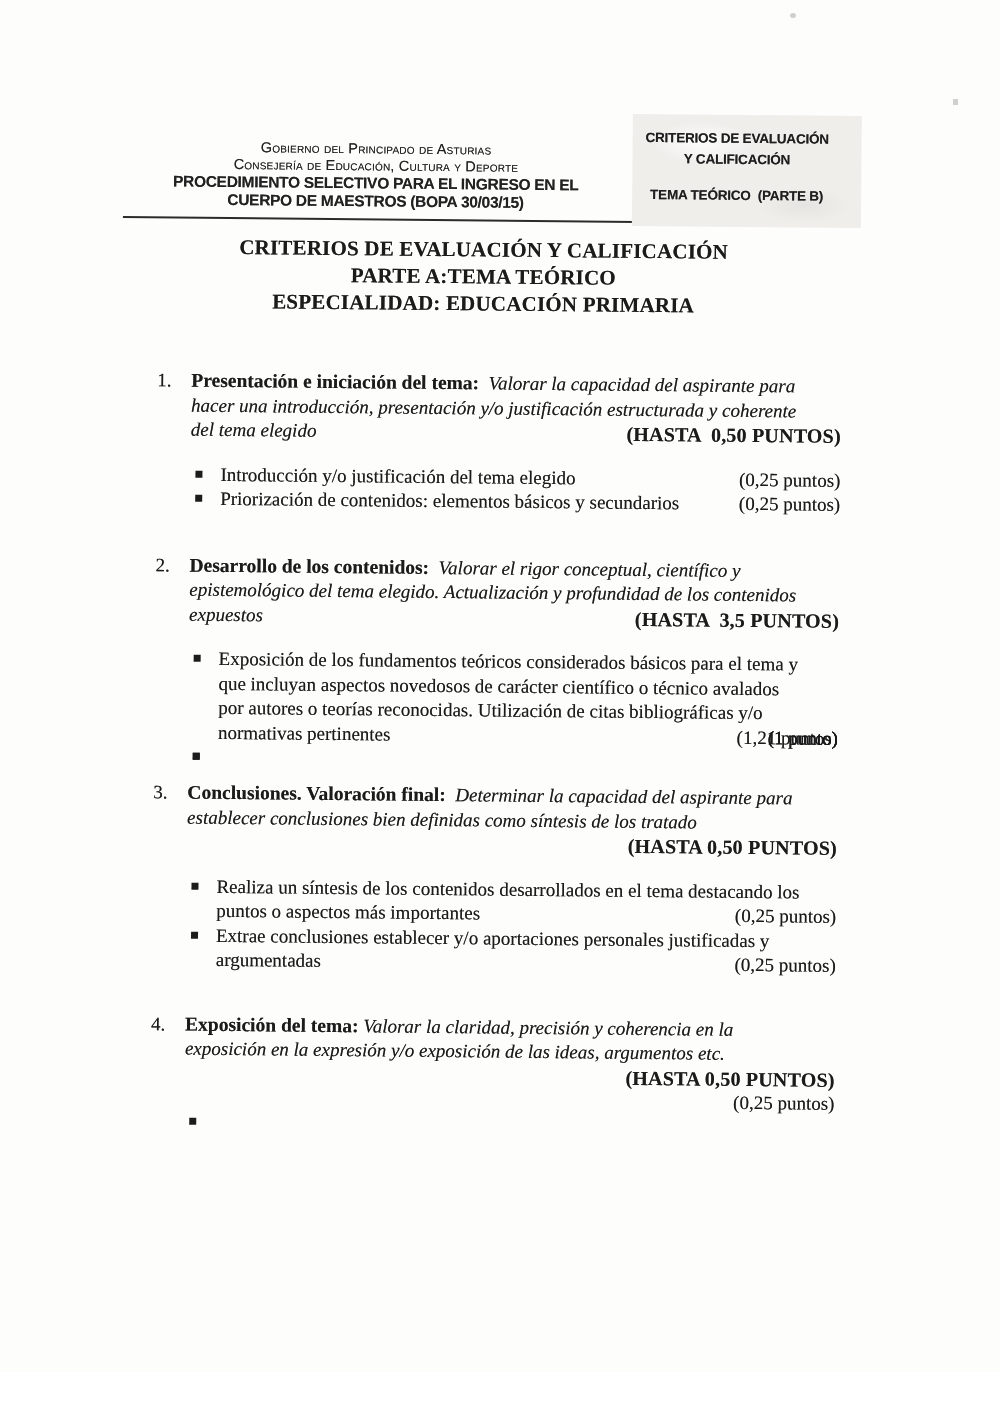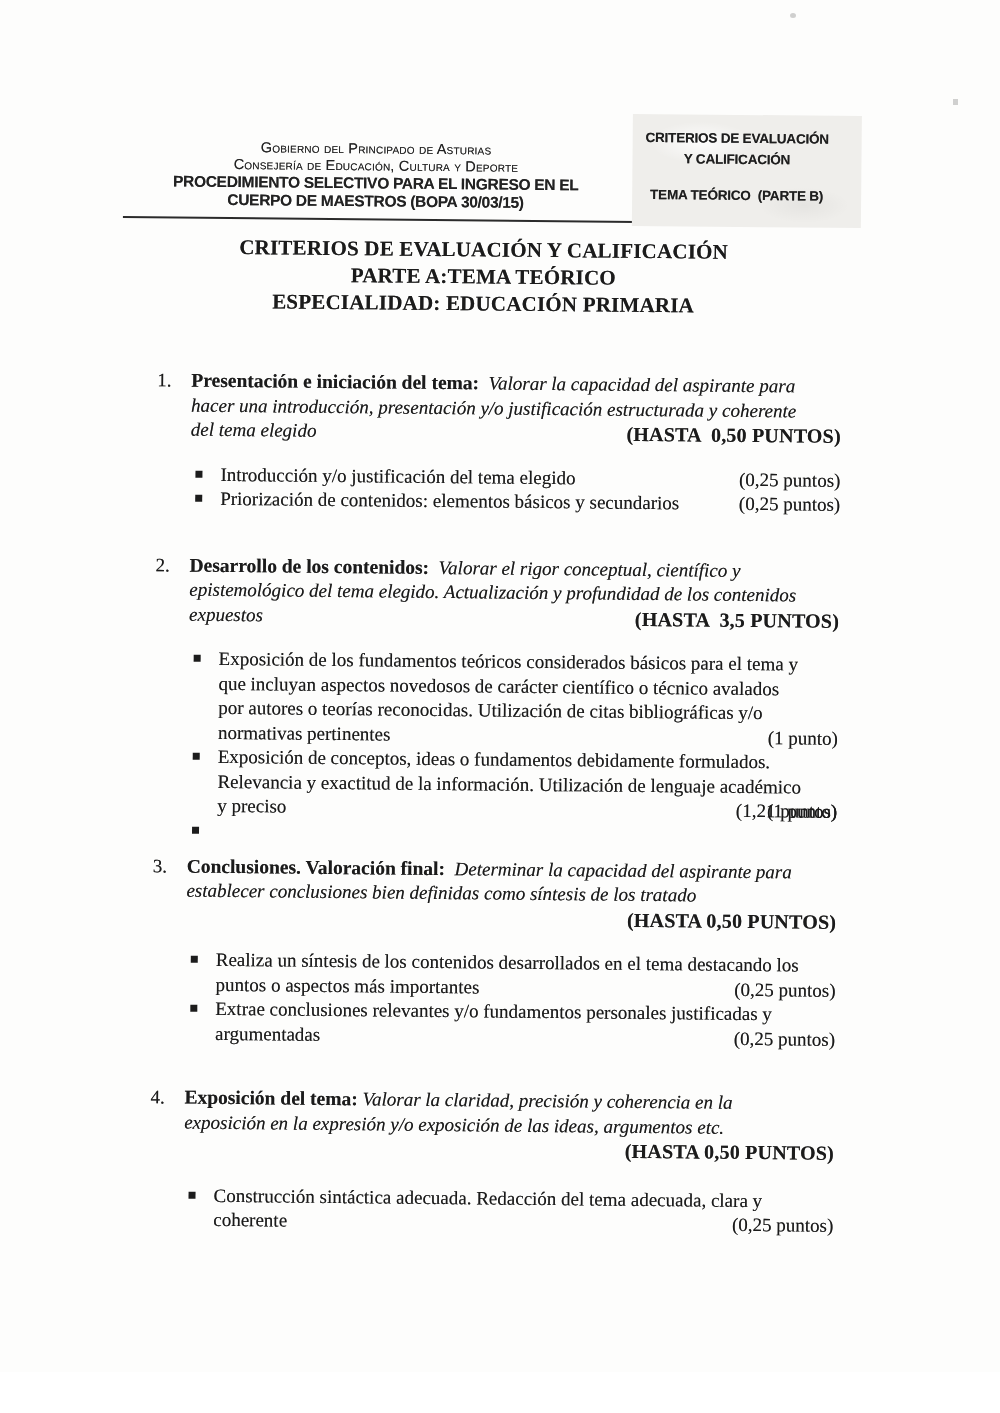--- a/index.html
+++ b/index.html
@@ -133,43 +133,40 @@
     <div class="sec sec-2">
       <span class="sec-num">2.</span>
       <div class="sec-head"><b>Desarrollo de los contenidos:</b><i>  Valorar el rigor conceptual, científico y
 epistemológico del tema elegido. Actualización y profundidad de los contenidos
 expuestos</i><span class="hasta inline">(HASTA  3,5 PUNTOS)</span></div>
       <div class="items">
         <div class="item"><span class="bullet"></span><span>Exposición de los fundamentos teóricos considerados básicos para el tema y
 que incluyan aspectos novedosos de carácter científico o técnico avalados
 por autores o teorías reconocidas. Utilización de citas bibliográficas y/o
 normativas pertinentes</span><span class="points">(1 punto)</span></div>
-        <div class="item"><span class="bullet"></span><span>Exposición de conceptos, ideas o fundamentos debidamente formulados.
-Relevancia y exactitud de la información. Utilización de lenguaje académico
-y preciso</span><span class="points">(1 punto)</span></div>
+        <div class="item"><span class="bullet"></span><span class="points">(1 punto)</span></div>
         <div class="item"><span class="bullet"></span><span class="points">(1,21 puntos)</span></div>
       </div>
     </div>
 
     <div class="sec sec-3">
       <span class="sec-num">3.</span>
       <div class="sec-head"><b>Conclusiones. Valoración final:</b><i>  Determinar la capacidad del aspirante para
 establecer conclusiones bien definidas como síntesis de los tratado</i><span class="hasta block">(HASTA 0,50 PUNTOS)</span></div>
       <div class="items">
         <div class="item"><span class="bullet"></span><span>Realiza un síntesis de los contenidos desarrollados en el tema destacando los
 puntos o aspectos más importantes</span><span class="points">(0,25 puntos)</span></div>
-        <div class="item"><span class="bullet"></span><span>Extrae conclusiones relevantes y/o fundamentos personales justificadas y
+        <div class="item"><span class="bullet"></span><span>Extrae conclusiones establecer y/o aportaciones personales justificadas y
 argumentadas</span><span class="points">(0,25 puntos)</span></div>
       </div>
     </div>
 
     <div class="sec sec-4">
       <span class="sec-num">4.</span>
       <div class="sec-head"><b>Exposición del tema:</b><i> Valorar la claridad, precisión y coherencia en la
 exposición en la expresión y/o exposición de las ideas, argumentos etc.</i><span class="hasta block">(HASTA 0,50 PUNTOS)</span></div>
       <div class="items items-last">
-        <div class="item"><span class="bullet"></span><span>Construcción sintáctica adecuada. Redacción del tema adecuada, clara y
-coherente</span><span class="points">(0,25 puntos)</span></div>
+        <div class="item"><span class="bullet"></span><span class="points">(0,25 puntos)</span></div>
       </div>
     </div>
 
   </div>
 </div>
 
 </body></html>

